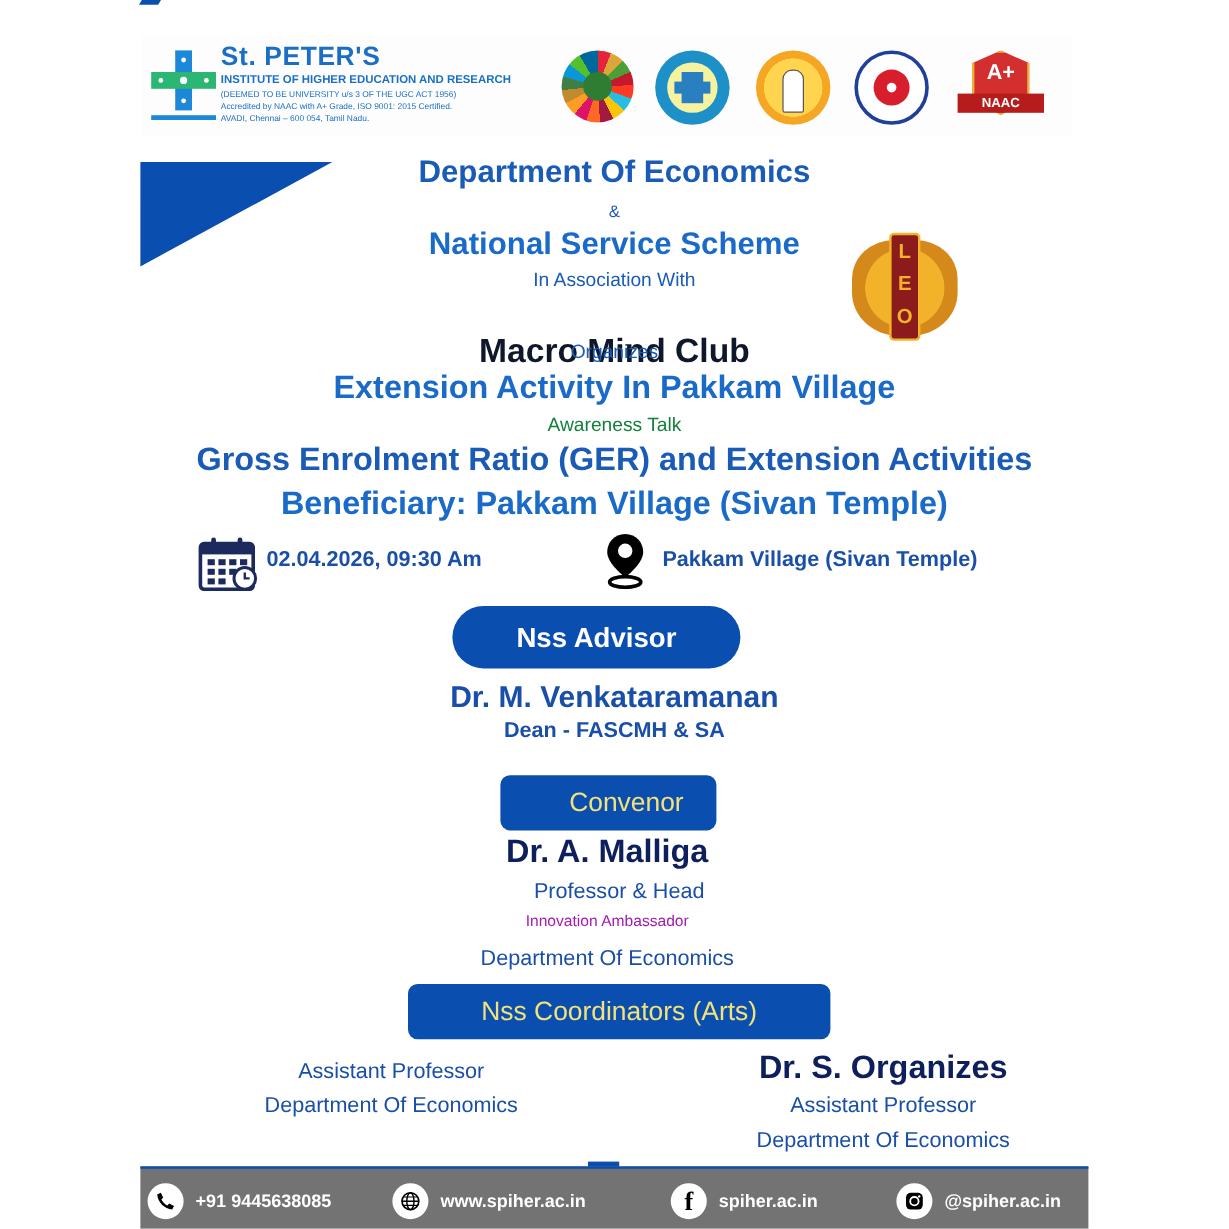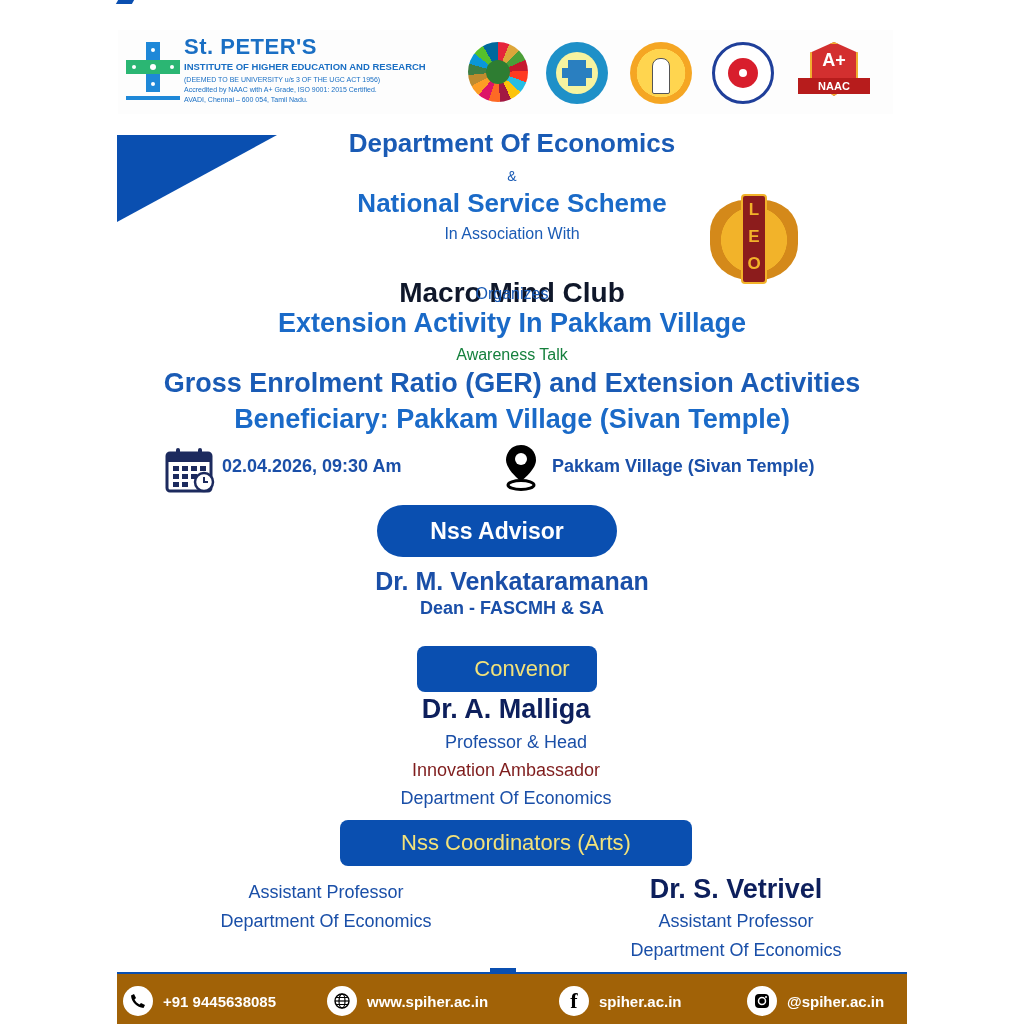--- a/index.html
+++ b/index.html
@@ -62,32 +62,32 @@
     .pill { position: absolute; background: #0a4fb0; color: #fff; text-align: center; font-weight: bold; }
     .pill.advisor { left: 377px; top: 505px; width: 240px; height: 52px; border-radius: 26px; font-size: 23px; line-height: 52px; }
     .pill.convenor { left: 417px; top: 646px; width: 180px; height: 46px; border-radius: 8px; font-size: 22px; line-height: 46px; color: #f3e27a; font-weight: normal; padding-left: 30px; }
     .pill.coord { left: 340px; top: 820px; width: 352px; height: 46px; border-radius: 8px; font-size: 22px; line-height: 46px; color: #f3e27a; font-weight: normal; }
 
     .adv-name { top: 567px; font-size: 25px; font-weight: bold; color: #1a4fa8; }
     .adv-role { top: 598px; font-size: 18px; font-weight: bold; color: #1a4fa8; }
 
     .conv-name { top: 694px; font-size: 27px; font-weight: bold; color: #0d1f5c; left: 316px; width: 380px; }
     .conv-l1 { top: 732px; font-size: 18px; color: #1a4fa8; left: 336px; width: 360px; }
-    .conv-l2 { top: 760px; font-size: 18px; color: #7f1d1d; left: 326px; width: 360px; }
+    .conv-l2 { top: 760px; font-size: 13px; color: #a21caf; left: 326px; width: 360px; }
     .conv-l3 { top: 788px; font-size: 18px; color: #1a4fa8; left: 326px; width: 360px; }
 
     .coord-col { position: absolute; width: 340px; text-align: center; }
     .coord-col.left { left: 156px; top: 876px; }
     .coord-col.right { left: 566px; top: 874px; }
     .coord-name { font-size: 27px; font-weight: bold; color: #0d1f5c; }
     .coord-l1 { margin-top: 6px; font-size: 18px; color: #1a4fa8; }
     .coord-l2 { margin-top: 8px; font-size: 18px; color: #1a4fa8; }
 
     .footer-notch { position: absolute; left: 490px; top: 968px; width: 26px; height: 6px; background: #0a4fb0; }
-    .footer { position: absolute; left: 117px; top: 972px; width: 790px; height: 52px; background: #a16207; border-top: 2px solid #0a4fb0; }
+    .footer { position: absolute; left: 117px; top: 972px; width: 790px; height: 52px; background: #737373; border-top: 2px solid #0a4fb0; }
     .f-item { position: absolute; top: 12px; height: 30px; display: flex; align-items: center; color: #fff; font-weight: bold; font-size: 15px; }
     .f-circle { width: 30px; height: 30px; border-radius: 50%; background: #fff; display: flex; align-items: center; justify-content: center; margin-right: 10px; color: #000; font-size: 16px; font-weight: bold; }
     .f-item.phone { left: 6px; }
     .f-item.web { left: 210px; }
     .f-item.fb { left: 442px; }
     .f-item.ig { left: 630px; align-items: center; }
   </style>
 </head>
 <body>
 
@@ -186,21 +186,21 @@
 <div class="center conv-l2">Innovation Ambassador</div>
 <div class="center conv-l3">Department Of Economics</div>
 
 <div class="pill coord">Nss Coordinators (Arts)</div>
 
 <div class="coord-col left">
   <div class="coord-l1">Assistant Professor</div>
   <div class="coord-l2">Department Of Economics</div>
 </div>
 <div class="coord-col right">
-  <div class="coord-name">Dr. S. Vetrivel</div>
+  <div class="coord-name">Dr. S. Organizes</div>
   <div class="coord-l1">Assistant Professor</div>
   <div class="coord-l2">Department Of Economics</div>
 </div>
 
 <div class="footer-notch"></div>
 <div class="footer">
   <div class="f-item phone">
     <span class="f-circle">
       <svg width="16" height="16" viewBox="0 0 16 16">
           <path d="M4 1 L6 5 L4.5 6.5 C5.5 8.5 7.5 10.5 9.5 11.5 L11 10 L15 12 L13.5 15 C7 14.5 1.5 9 1 2.5 Z" fill="#000"></path>

